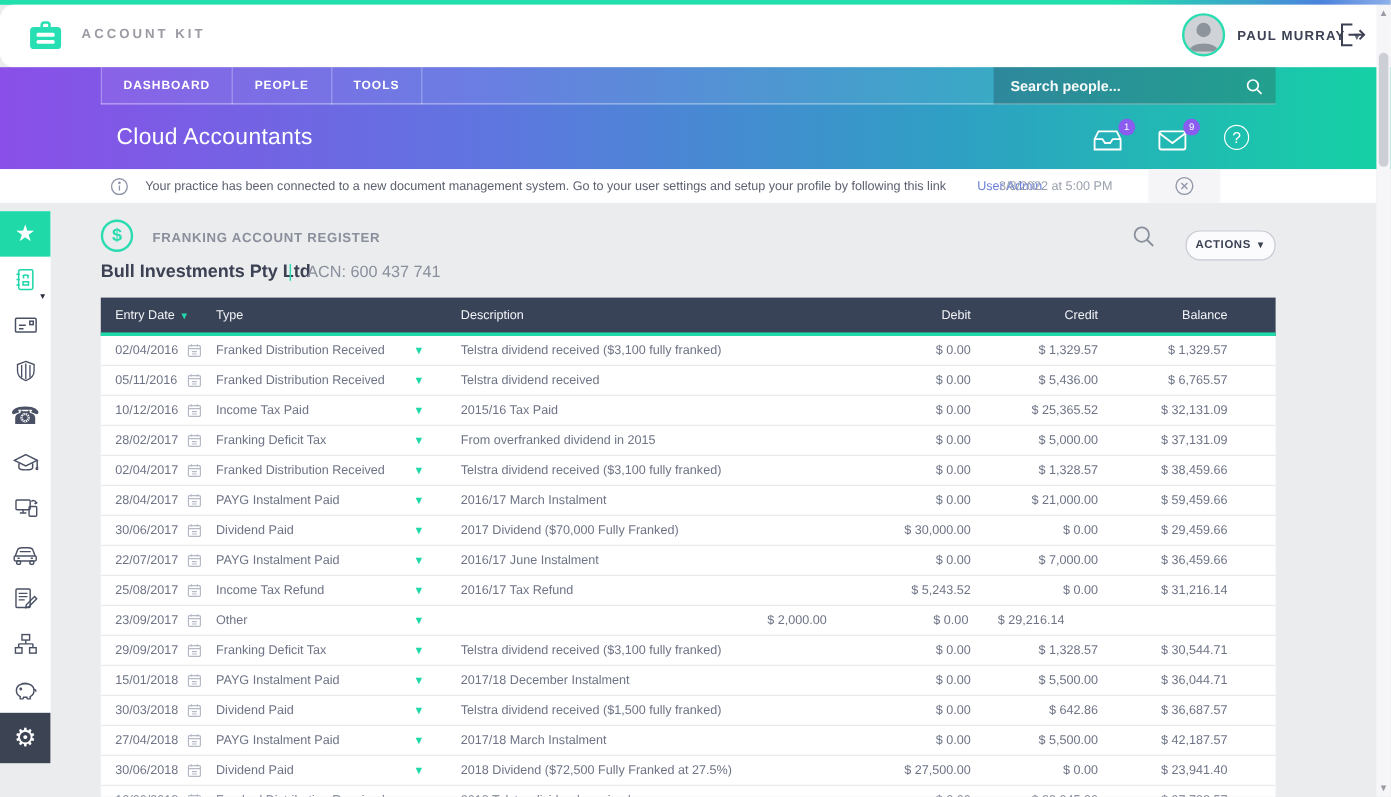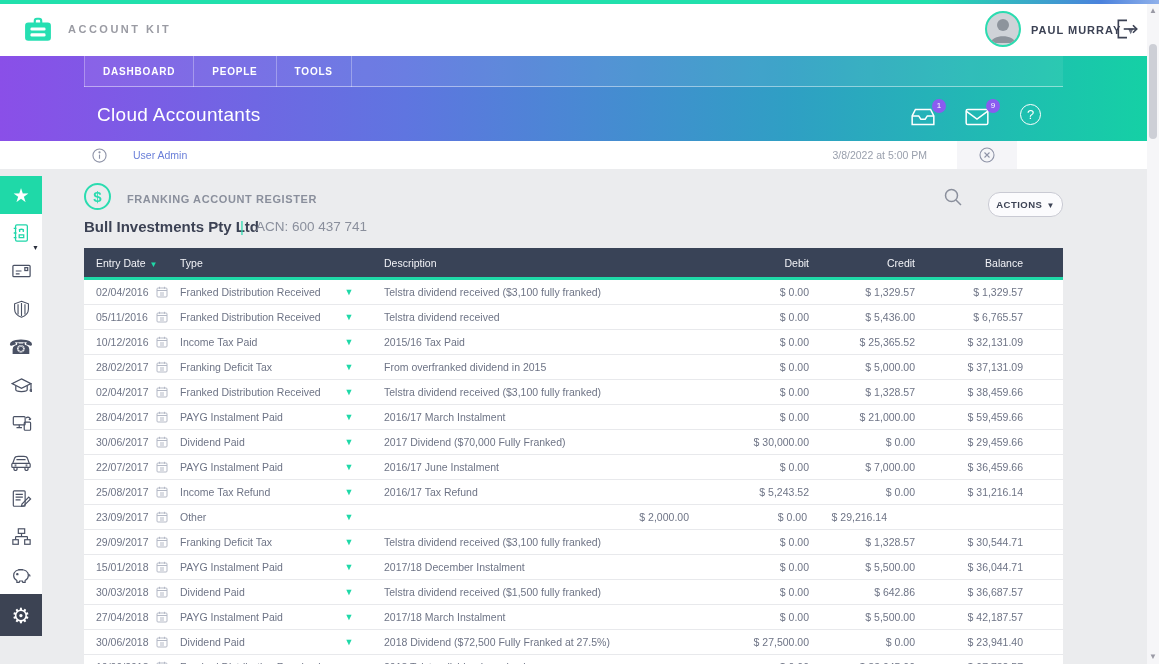--- a/index.html
+++ b/index.html
@@ -5,21 +5,21 @@
   * { margin:0; padding:0; box-sizing:border-box; }
   html,body { width:1159px; height:664px; overflow:hidden; background:#ebecee;
               font-family:"Liberation Sans", sans-serif; }
   #app { position:relative; width:1159px; height:664px; }
 
   
   .topstrip { position:absolute; left:0; top:0; width:1159px; height:4px;
     background:linear-gradient(90deg,#21e0ac 0%,#21e0ac 80%,#4b82dd 95%,#8fb0ea 100%); }
 
   
-  .appbar { position:absolute; left:0; top:4px; width:1159px; height:52px; background:#ffffff; }
+  .appbar { position:absolute; left:0; top:4px; width:1159px; height:52px; background:#ffffff;border-radius:12px; }
   .brand { position:absolute; left:22px; top:11px; display:flex; align-items:center; gap:14px; }
   .brand-text { font-size:11px; font-weight:bold; letter-spacing:2.5px; color:#9a9ba3; }
   .avatar { position:absolute; left:985px; top:7px; width:36px; height:36px; border-radius:50%;
             border:2px solid #2bdcb0; background:#cfd3d8; overflow:hidden; }
   .username { position:absolute; left:1031px; top:20px; font-size:11px; font-weight:bold;
               letter-spacing:1px; color:#3c4254; cursor:pointer; }
   .username .caret { color:#6b7080; font-size:9px; margin-left:5px; }
   .logout { position:absolute; left:1114px; top:12px; width:28px; height:28px; cursor:pointer; }
 
   
@@ -148,20 +148,29 @@
           <path d="M17.5 8.5 L21 12 L17.5 15.5"></path>
       </svg>
     </div>
   </div>
 
   <div class="navbar">
     <div class="tabband">
       <div class="tab">DASHBOARD</div>
       <div class="tab">PEOPLE</div>
       <div class="tab">TOOLS</div>
+      <div class="searchbox">
+        <input type="text" placeholder="Search people..." style="">
+        <span class="mag">
+          <svg width="16" height="16" viewBox="0 0 18 18" fill="none" stroke="#fff" stroke-width="1.6">
+            <circle cx="8" cy="8" r="5"></circle>
+              <path d="M12 12 L16 16"></path>
+          </svg>
+        </span>
+      </div>
     </div>
     <div class="navtitle">Cloud Accountants</div>
     <div class="navicons">
       <span class="nicon" style="left:10px;">
         <svg width="26" height="22" viewBox="0 0 24 20" fill="none" stroke="#fff" stroke-width="1.4">
           <path d="M2 9 L5 3 H19 L22 9 V17 H2 Z"></path>
           <path d="M2 9 H8 L10 12 H14 L16 9 H22"></path>
         </svg>
         <span class="badge">1</span>
       </span>
@@ -177,20 +186,21 @@
   </div>
 
   <div class="banner">
     <span class="iico">
       <svg width="15" height="15" viewBox="0 0 16 16" fill="none" stroke="#8f94a8" stroke-width="1.2">
         <circle cx="8" cy="8" r="7"></circle>
           <path d="M8 7 V11.5"></path>
           <circle cx="8" cy="4.6" r="0.6" fill="#8f94a8"></circle>
       </svg>
     </span>
+    <span class="msg">Your practice has been connected to a new document management system. Go to your user settings and setup your profile by following this link</span>
     <span class="lnk">User Admin</span>
     <span class="when">3/8/2022 at 5:00 PM</span>
     <span class="closewrap">
       <svg width="16" height="16" viewBox="0 0 16 16" fill="none" stroke="#8f94a8" stroke-width="1.1">
         <circle cx="8" cy="8" r="7"></circle>
           <path d="M5.5 5.5 L10.5 10.5 M10.5 5.5 L5.5 10.5"></path>
       </svg>
     </span>
   </div>
 

